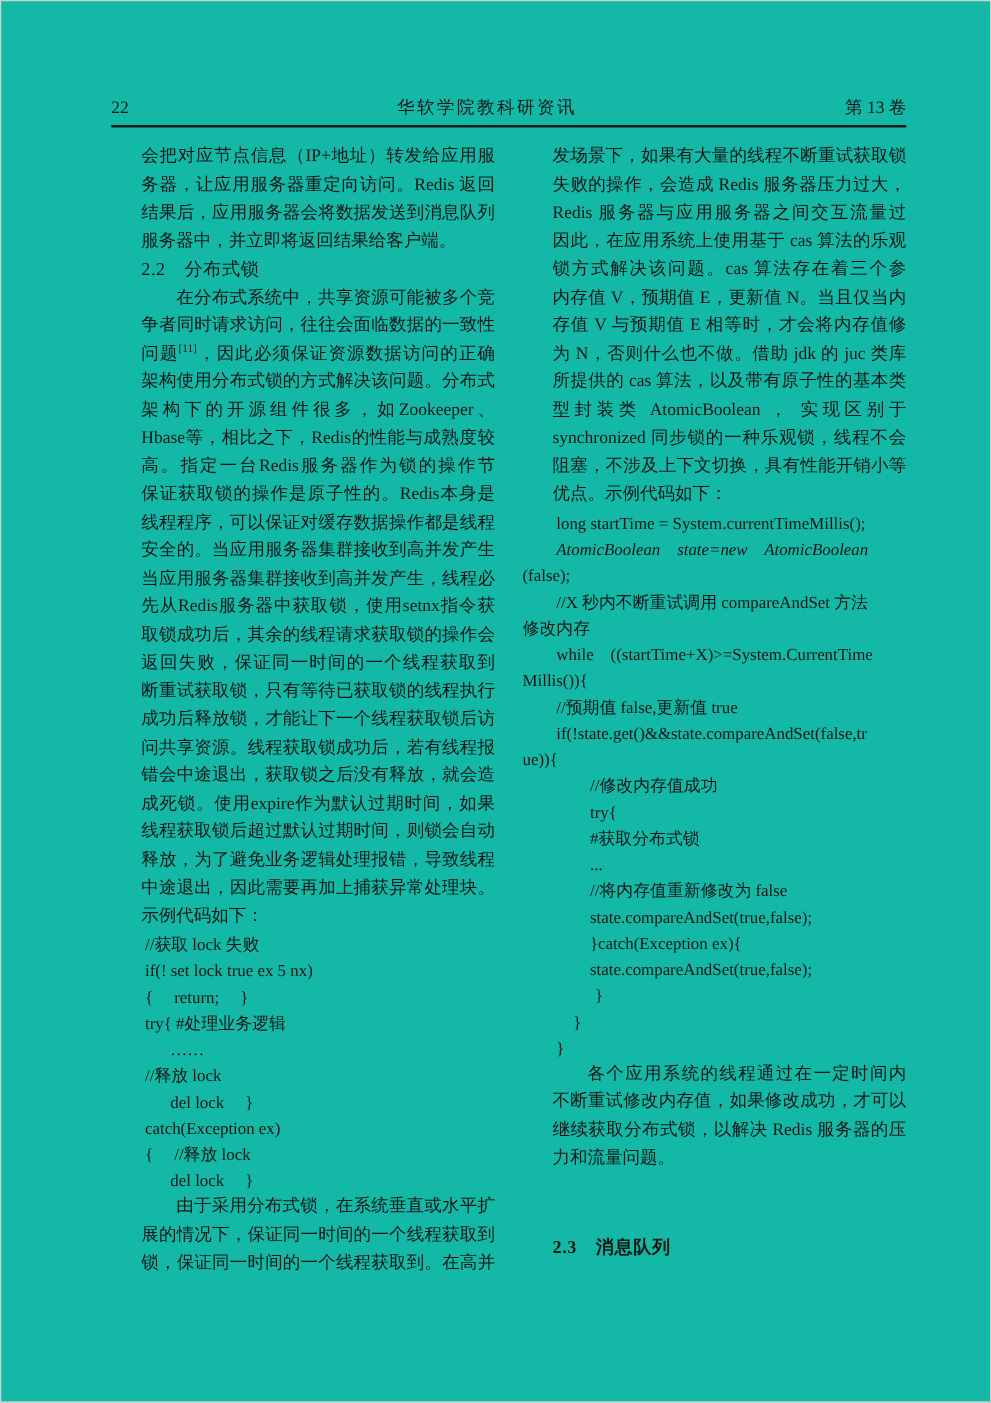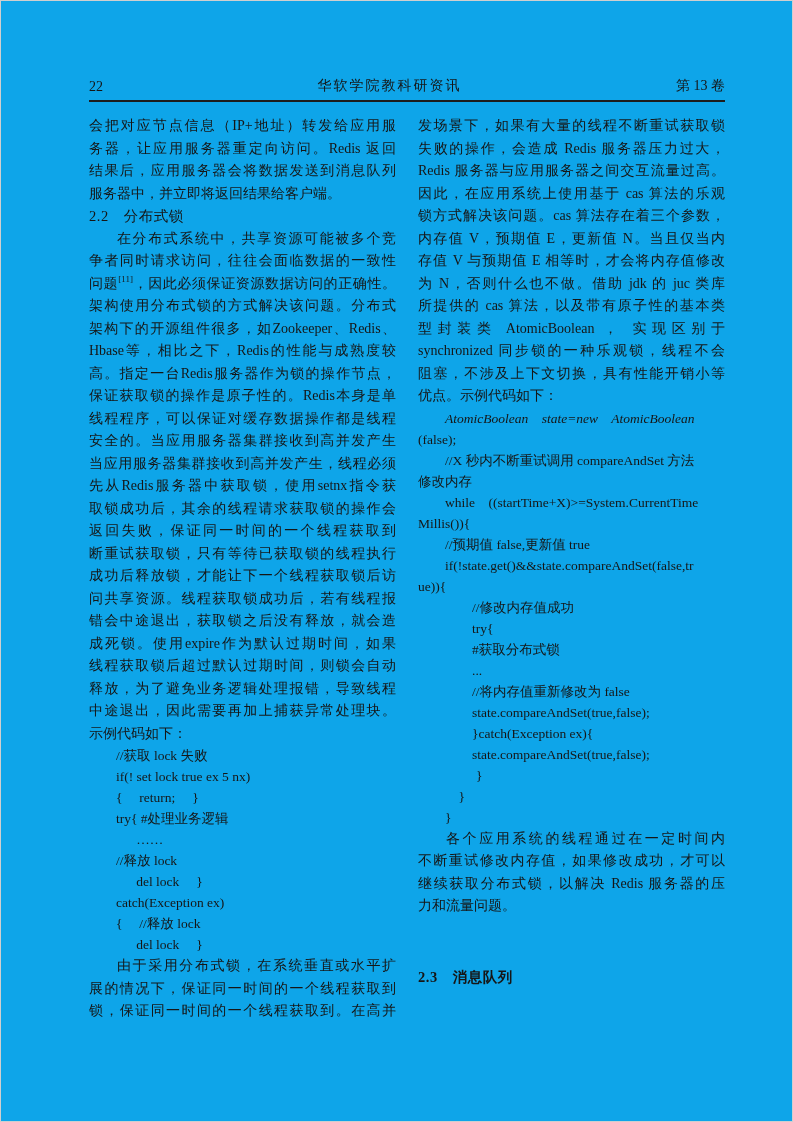--- a/index.html
+++ b/index.html
@@ -1,30 +1,30 @@
 <!DOCTYPE html>
 <html><head>
 <meta charset="utf-8">
 <style>
   html,body{margin:0;padding:0;background:#ffffff;}
   .page{
-    width:793px;height:1122px;background:#0ea5e9;
+    width:793px;height:1122px;background:#14b8a6;
     border:1px solid #cfcfcf;box-sizing:border-box;
     position:relative;overflow:hidden;
     font-family:"Liberation Serif","DejaVu Serif",serif;
     color:#161616;
   }
   .content{position:absolute;left:88px;top:76px;width:636px;}
   .page-header{display:flex;justify-content:space-between;align-items:flex-end;
     font-size:14px;padding-bottom:5px;}
   .page-header .center{flex:1;text-align:center;letter-spacing:2px;}
   .header-rule{border:none;border-top:2px solid #1d1d1d;margin:0 0 13px 0;}
   .columns{display:flex;gap:22px;}
   .col{width:307px;}
-  .t-line{font-size:14px;line-height:22.5px;height:22.5px;overflow:hidden;}
+  .t-line{font-size:14px;line-height:22.5px;height:22.5px;overflow:hidden;margin-left:24px;}
   .t-line.j{text-align:justify;text-align-last:justify;}
   .c-line{font-size:13.5px;line-height:21px;height:21px;white-space:pre;overflow:hidden;}
   .heading{font-size:14.5px;letter-spacing:0.5px;}
   sup{font-size:9px;line-height:0;vertical-align:super;}
 </style>
 </head>
 <body>
 
 <div class="page">
   <div class="content">
@@ -85,20 +85,21 @@
           <div class="t-line j">因此，在应用系统上使用基于 cas 算法的乐观</div>
           <div class="t-line j">锁方式解决该问题。cas 算法存在着三个参数，</div>
           <div class="t-line j">内存值 V，预期值 E，更新值 N。当且仅当内</div>
           <div class="t-line j">存值 V 与预期值 E 相等时，才会将内存值修改</div>
           <div class="t-line j">为 N，否则什么也不做。借助 jdk 的 juc 类库</div>
           <div class="t-line j">所提供的 cas 算法，以及带有原子性的基本类</div>
           <div class="t-line j">型封装类 AtomicBoolean ， 实现区别于</div>
           <div class="t-line j">synchronized 同步锁的一种乐观锁，线程不会</div>
           <div class="t-line j">阻塞，不涉及上下文切换，具有性能开销小等</div>
           <div class="t-line">优点。示例代码如下：</div>
+          <div class="c-line" style="padding-left: 2em;">long startTime = System.currentTimeMillis();</div>
           <div class="c-line" style="padding-left: 2em; font-style: italic;">AtomicBoolean    state=new    AtomicBoolean</div>
           <div class="c-line">(false);</div>
           <div class="c-line" style="padding-left: 2em;">//X 秒内不断重试调用 compareAndSet 方法</div>
           <div class="c-line">修改内存</div>
           <div class="c-line" style="padding-left: 2em;">while    ((startTime+X)&gt;=System.CurrentTime</div>
           <div class="c-line">Millis()){</div>
           <div class="c-line" style="padding-left: 2em;">//预期值 false,更新值 true</div>
           <div class="c-line" style="padding-left: 2em;">if(!state.get()&amp;&amp;state.compareAndSet(false,tr</div>
           <div class="c-line">ue)){</div>
           <div class="c-line" style="padding-left: 4em;">//修改内存值成功</div>

